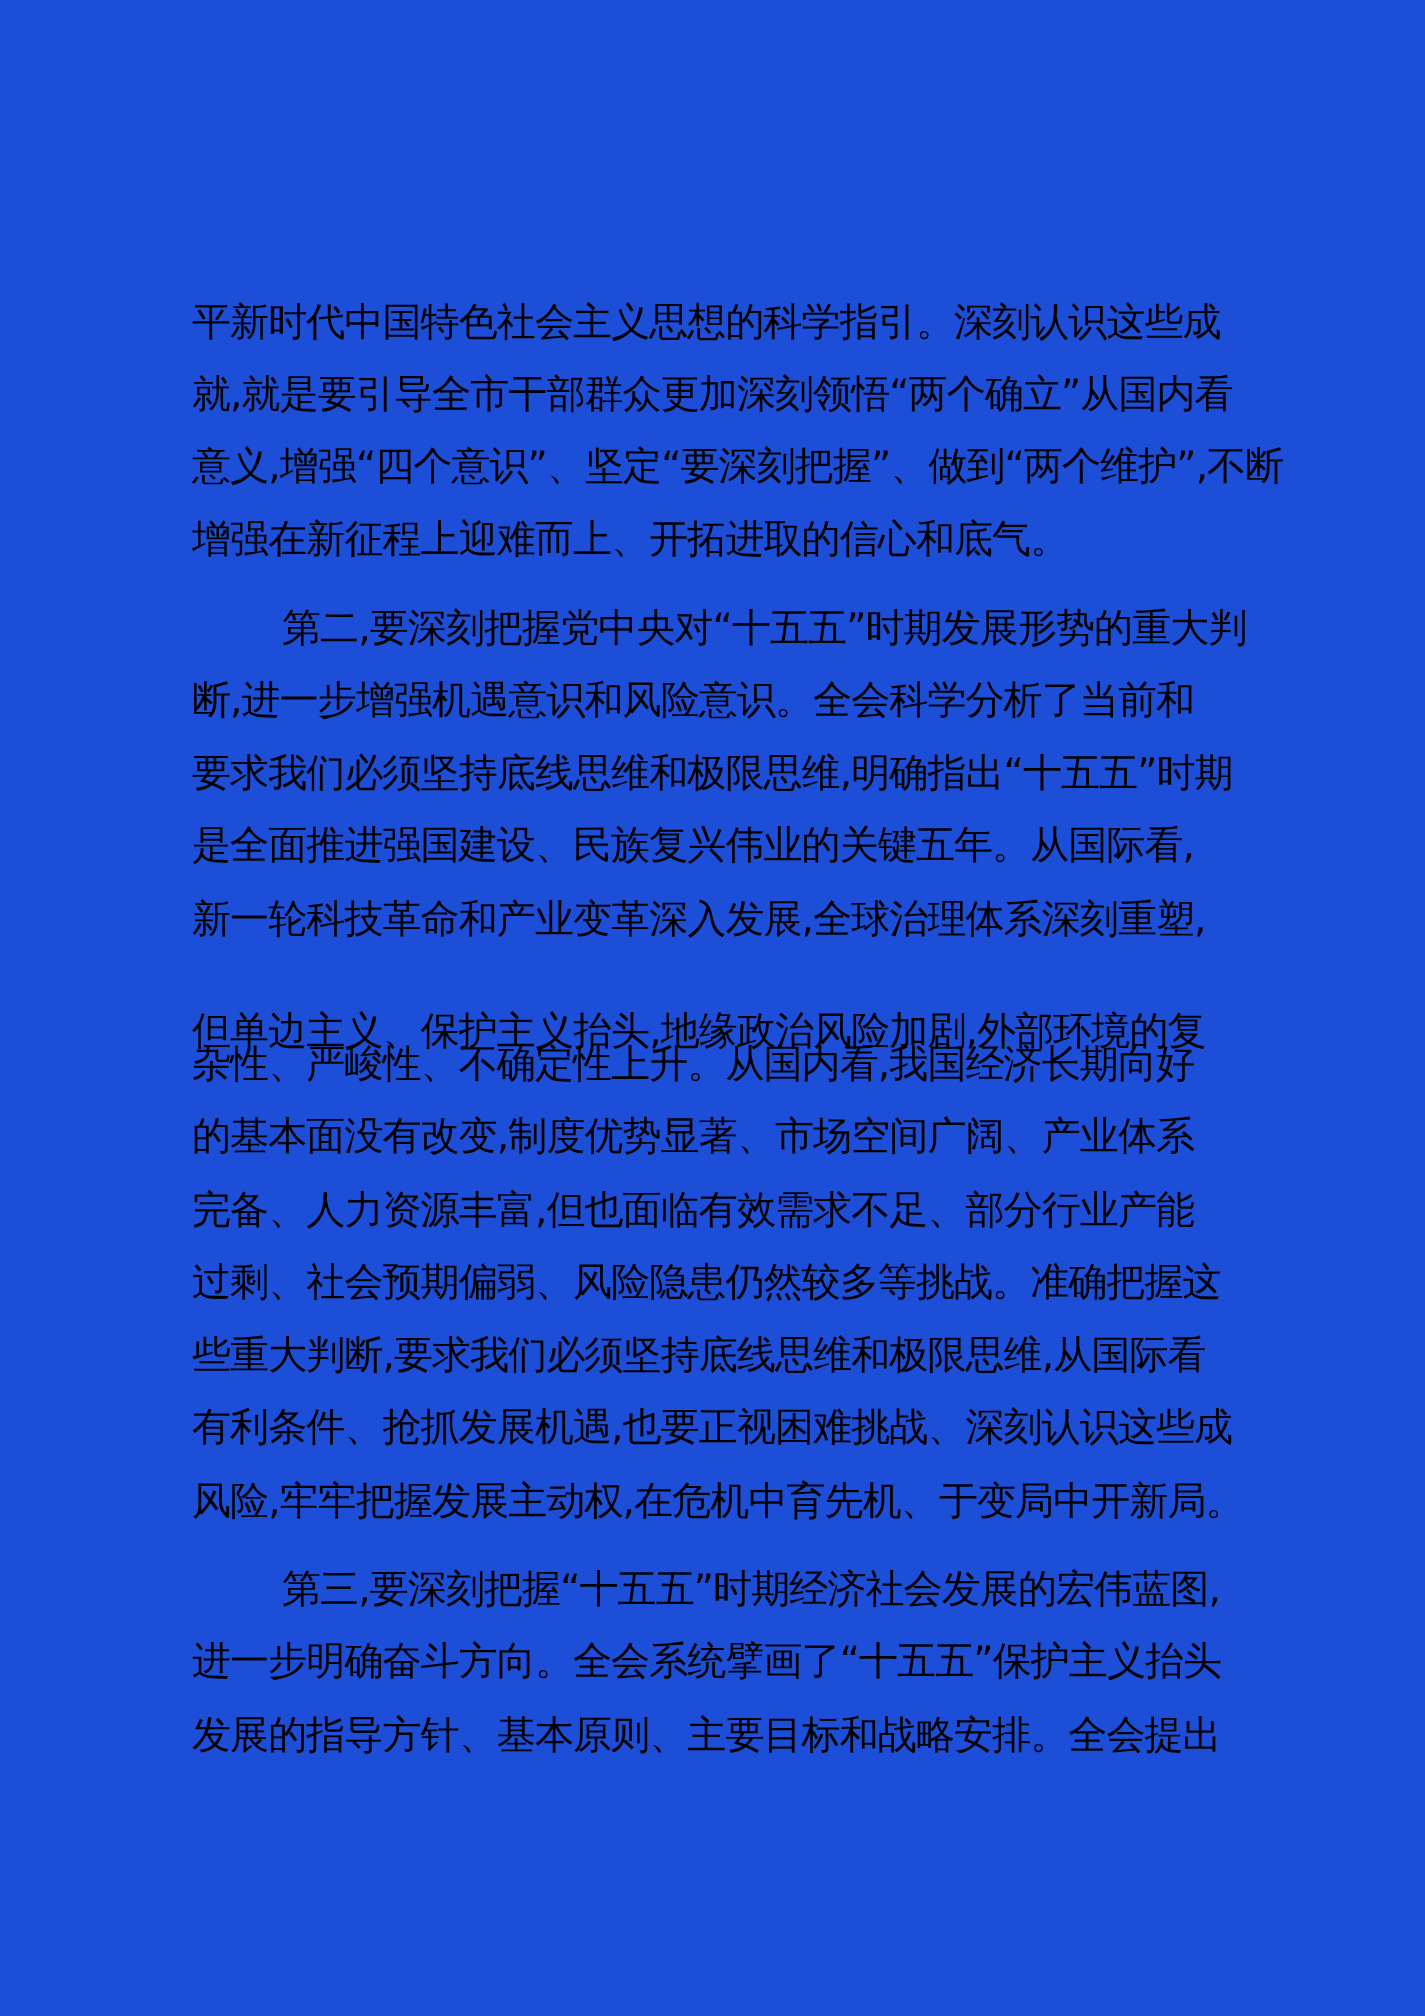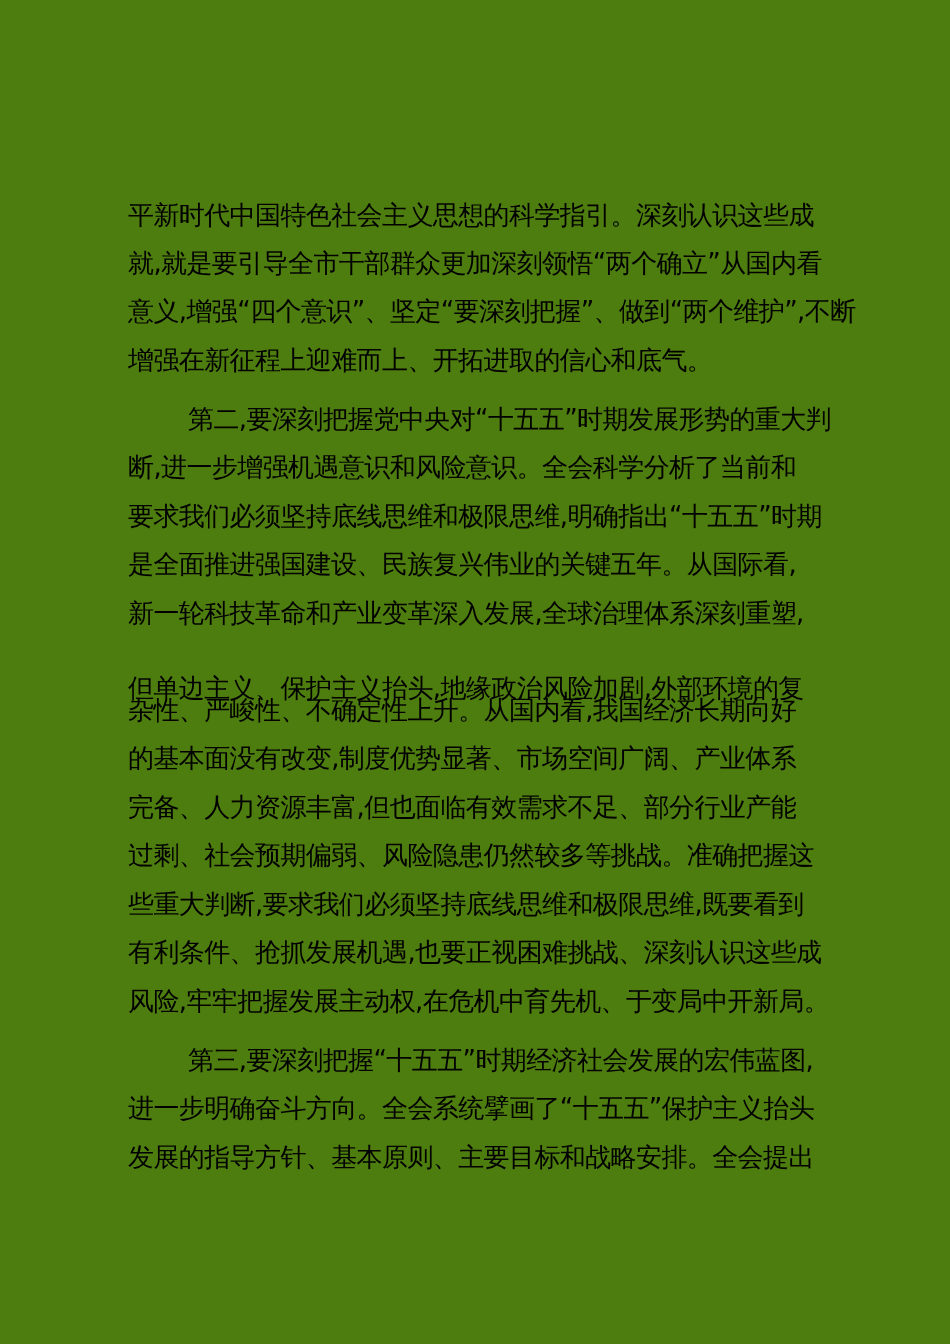--- a/index.html
+++ b/index.html
@@ -14,21 +14,21 @@
       overflow: hidden;
       font-family: "DejaVu Sans", "Liberation Sans", sans-serif;
       color: #000000;
     }
     .page {
       position: absolute;
       left: 0;
       top: 0;
       width: 950px;
       height: 1344px;
-      background: #4d7c0f;
+      background: #1d4ed8;
     }
     .line {
       position: absolute;
       left: 128px;
       width: 692px;
       height: 40px;
       font-size: 26px;
       line-height: 40px;
       white-space: nowrap;
       letter-spacing: -0.6px;
@@ -55,21 +55,21 @@
     <div class="line indent" style="top:399px">第二,要深刻把握党中央对“十五五”时期发展形势的重大判</div>
     <div class="line" style="top:447px">断,进一步增强机遇意识和风险意识。全会科学分析了当前和</div>
     <div class="line" style="top:496px">要求我们必须坚持底线思维和极限思维,明确指出“十五五”时期</div>
     <div class="line" style="top:544px">是全面推进强国建设、民族复兴伟业的关键五年。从国际看,</div>
     <div class="line" style="top:593px">新一轮科技革命和产业变革深入发展,全球治理体系深刻重塑,</div>
     <div class="line" style="top:668px">但单边主义、保护主义抬头,地缘政治风险加剧,外部环境的复</div>
     <div class="line" style="top:690px">杂性、严峻性、不确定性上升。从国内看,我国经济长期向好</div>
     <div class="line" style="top:738px">的基本面没有改变,制度优势显著、市场空间广阔、产业体系</div>
     <div class="line" style="top:787px">完备、人力资源丰富,但也面临有效需求不足、部分行业产能</div>
     <div class="line" style="top:835px">过剩、社会预期偏弱、风险隐患仍然较多等挑战。准确把握这</div>
-    <div class="line" style="top:884px">些重大判断,要求我们必须坚持底线思维和极限思维,既要看到</div>
+    <div class="line" style="top:884px">些重大判断,要求我们必须坚持底线思维和极限思维,从国际看</div>
     <div class="line" style="top:932px">有利条件、抢抓发展机遇,也要正视困难挑战、深刻认识这些成</div>
     <div class="line" style="top:981px">风险,牢牢把握发展主动权,在危机中育先机、于变局中开新局。</div>
   </div>
 
   <div>
     <div class="line indent" style="top:1040px">第三,要深刻把握“十五五”时期经济社会发展的宏伟蓝图,</div>
     <div class="line" style="top:1088px">进一步明确奋斗方向。全会系统擘画了“十五五”保护主义抬头</div>
     <div class="line" style="top:1137px">发展的指导方针、基本原则、主要目标和战略安排。全会提出</div>
   </div>
 

